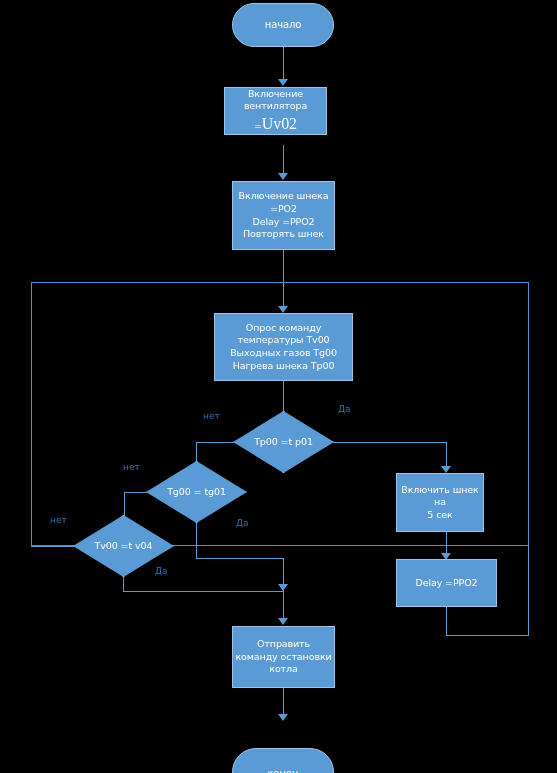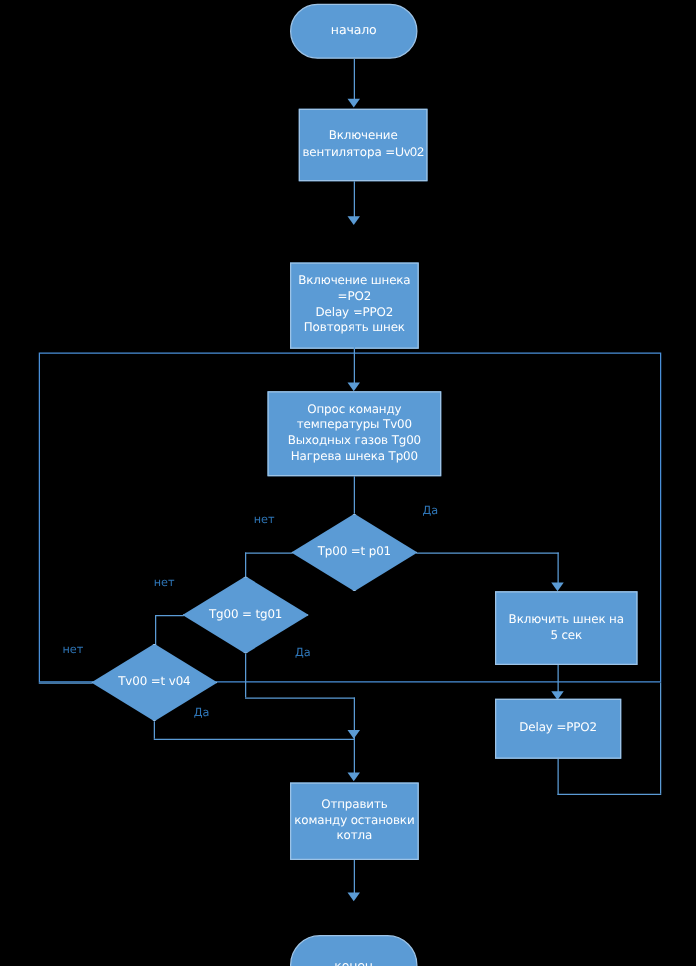--- a/index.html
+++ b/index.html
@@ -42,21 +42,21 @@
     background: #5b9bd5;
     border: 1px solid #9dc3e6;
     -webkit-clip-path: polygon(50% 0, 100% 50%, 50% 100%, 0 50%);
     clip-path: polygon(50% 0, 100% 50%, 50% 100%, 0 50%);
   }
   .decision .txt {
     position: relative;
     z-index: 2;
     font-size: 9.5px;
   }
-  .mono-serif { font-family: Liberation Sans, sans-serif; font-size: 10px; }
+  .mono-serif { font-family: Liberation Serif, serif; font-size: 16px; }
   .lbl {
     position: absolute;
     color: #2e75b6;
     font-size: 9px;
     white-space: nowrap;
   }
   .ln {
     position: absolute;
     background: #5b9bd5;
   }
@@ -87,31 +87,31 @@
   <div class="ln lnh" style="left:446px; top:635px; width:83px;"></div>
   <div class="ln lnv" style="left:446px; top:607px; height:29px;"></div>
 
   <div class="node terminator" style="left:232px; top:3px; width:102px; height:44px;">
     <span class="txt">начало</span>
   </div>
 
   <div class="ln lnv" style="left:283px; top:47px; height:33px;"></div>
   <div class="arrow" style="left:278px; top:79px;"></div>
 
-  <div class="node process" style="left:239px; top:87px; width:103px; height:58px;">
+  <div class="node process" style="left:224px; top:87px; width:103px; height:48px;">
     <span class="txt">
       <span>Включение</span><br>
       <span>вентилятора =</span><span class="mono-serif">Uv02</span>
     </span>
   </div>
 
   <div class="ln lnv" style="left:283px; top:145px; height:29px;"></div>
   <div class="arrow" style="left:278px; top:173px;"></div>
 
-  <div class="node process" style="left:232px; top:181px; width:103px; height:69px;margin-top:29px;">
+  <div class="node process" style="left:232px; top:181px; width:103px; height:69px;">
     <span class="txt">
       <span>Включение шнека</span><br>
       <span>=PO2</span><br>
       <span>Delay =PPO2</span><br>
       <span>Повторять шнек</span>
     </span>
   </div>
 
   <div class="ln lnv" style="left:283px; top:250px; height:58px;"></div>
   <div class="arrow" style="left:278px; top:306px;"></div>
@@ -168,21 +168,21 @@
 
   <div class="ln lnh" style="left:31px; top:546px; width:43px;"></div>
 
   <div class="ln lnv" style="left:123px; top:577px; height:14px;"></div>
   <div class="ln lnh" style="left:123px; top:591px; width:161px;"></div>
 
   <div class="ln lnv" style="left:283px; top:558px; height:62px;"></div>
   <div class="arrow" style="left:278px; top:584px;"></div>
   <div class="arrow" style="left:278px; top:618px;"></div>
 
-  <div class="node process" style="left:396px; top:473px; width:114px; height:59px;">
+  <div class="node process" style="left:396px; top:473px; width:88px; height:59px;">
     <span class="txt">
       <span>Включить шнек  на</span><br>
       <span>5 сек</span>
     </span>
   </div>
 
   <div class="ln lnv" style="left:446px; top:532px; height:24px;"></div>
   <div class="arrow" style="left:441px; top:553px;"></div>
 
   <div class="node process" style="left:396px; top:559px; width:101px; height:48px;">

